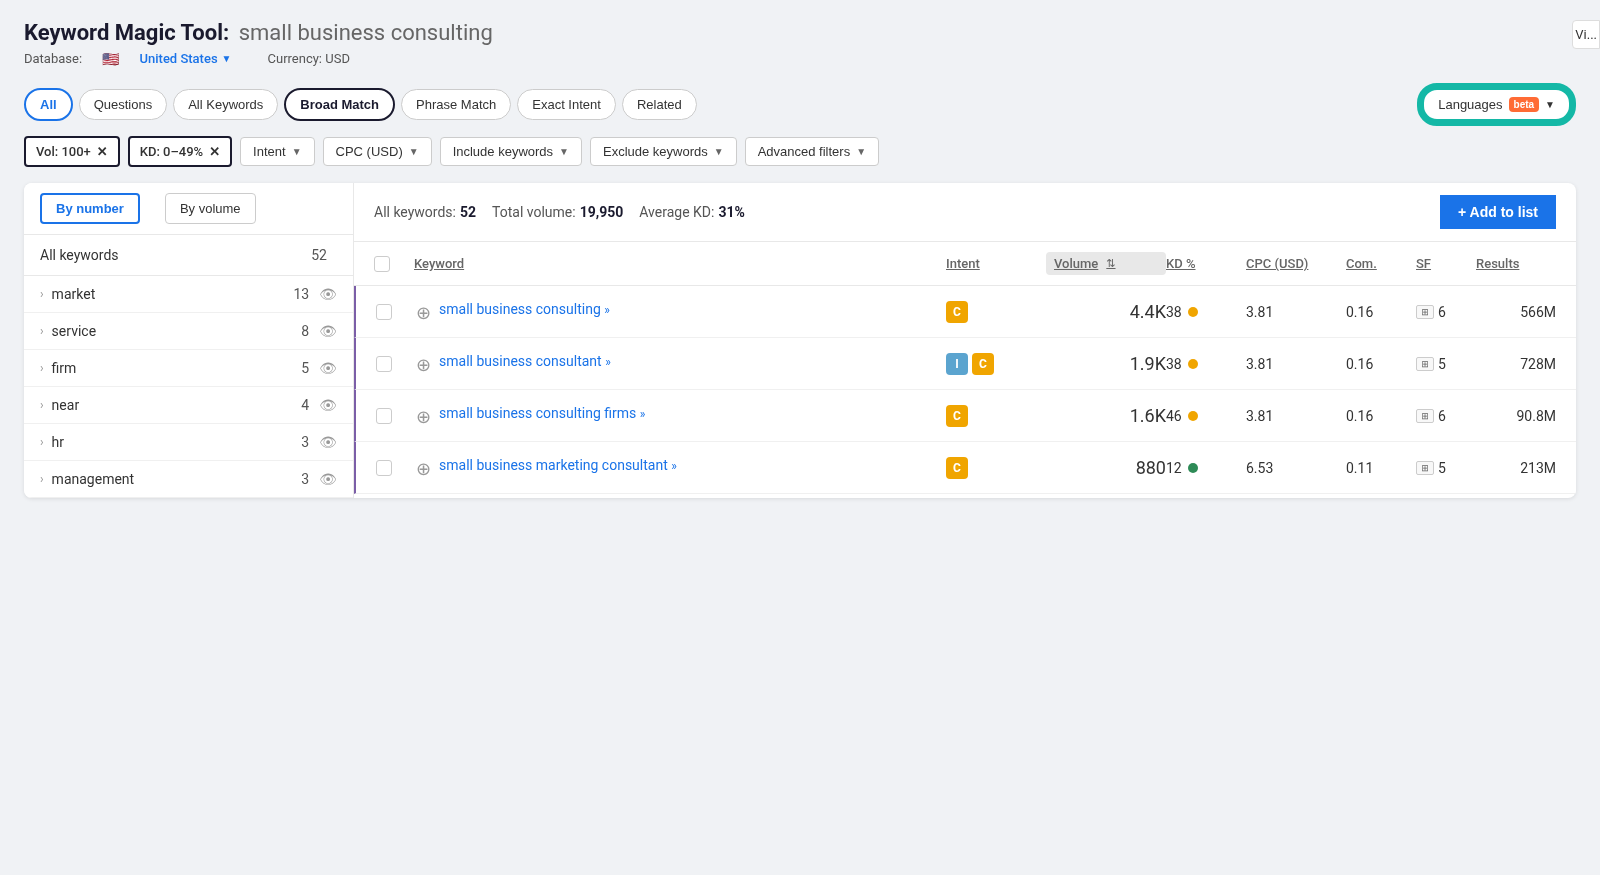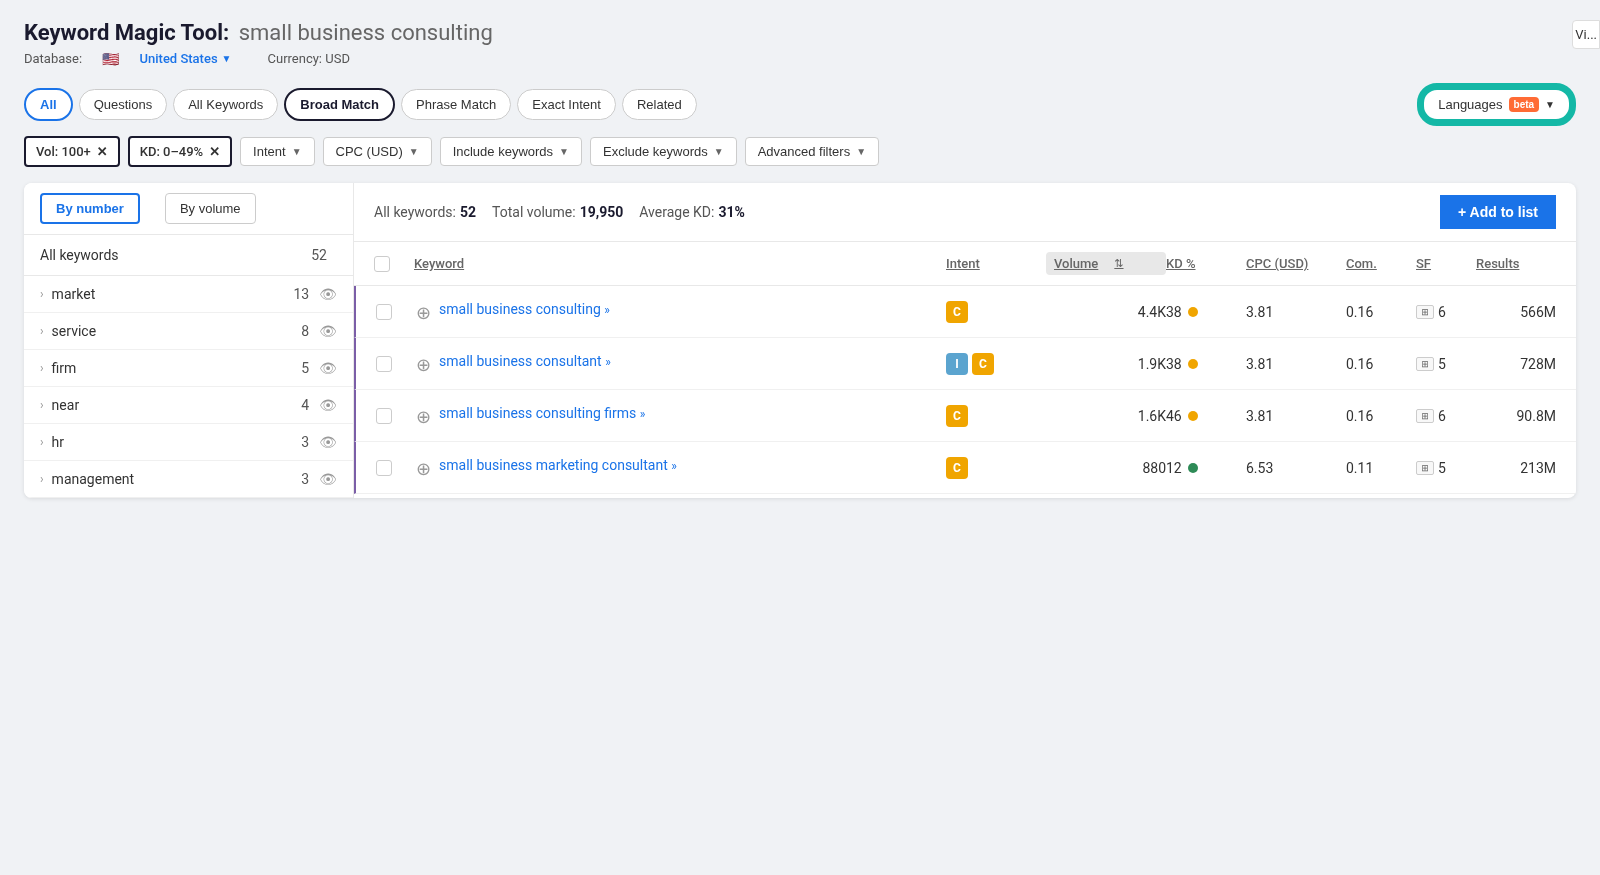--- a/index.html
+++ b/index.html
@@ -259,21 +259,21 @@
       color: #666;
       font-weight: 500;
       text-decoration: underline;
     }
     .table-header .col-volume {
       background: #e8e8e8;
       border-radius: 4px;
       padding: 4px 8px;
       display: flex;
       align-items: center;
-      gap: 16px;
+      gap: 8px;
       cursor: pointer;
     }
     .table-row {
       display: grid;
       grid-template-columns: 40px 1fr 100px 120px 80px 100px 70px 60px 80px;
       align-items: center;
       padding: 14px 20px;
       border-bottom: 1px solid #f0f0f0;
       background: #fff;
     }
@@ -310,21 +310,21 @@
       font-weight: 700;
       color: #fff;
     }
     .intent-c { background: #f0a500; }
     .intent-i { background: #5ba4cf; }
     .intent-badges {
       display: flex;
       gap: 4px;
     }
     .volume-cell {
-      font-size: 14px;
+      font-size: 18px;
       color: #333;
       text-align: right;
     }
     .kd-cell {
       display: flex;
       align-items: center;
       gap: 6px;
       font-size: 14px;
     }
     .kd-dot {

